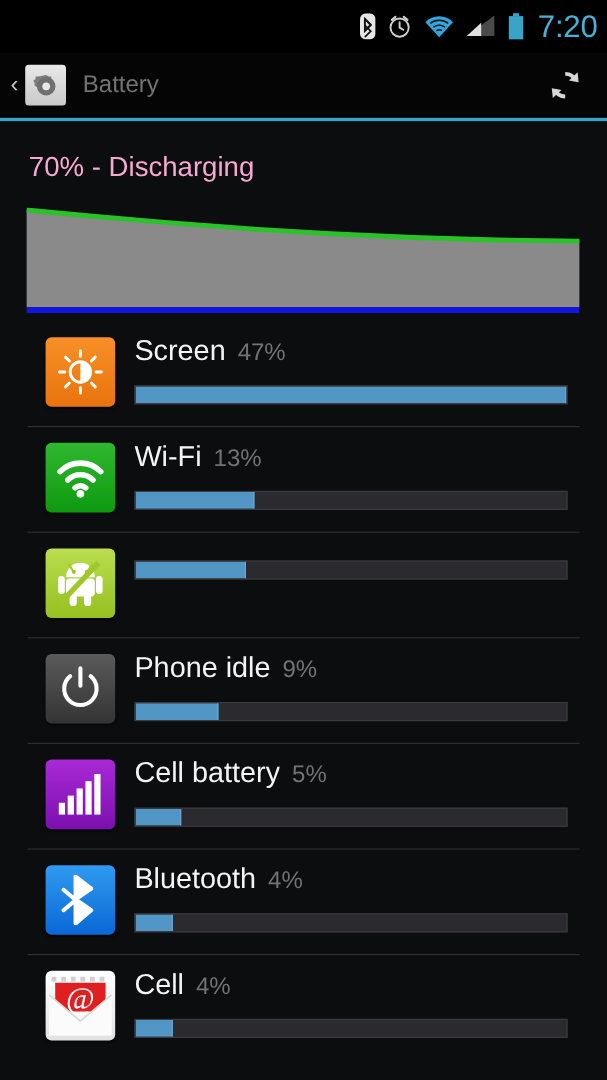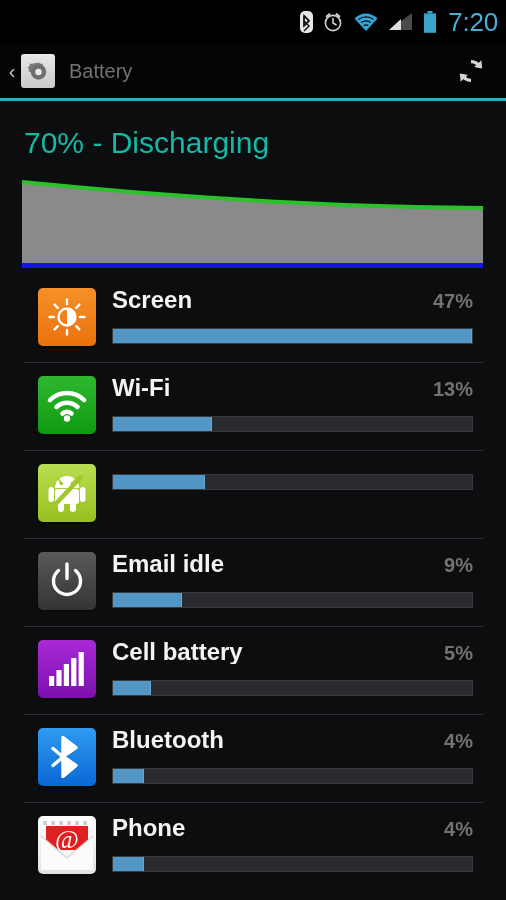--- a/index.html
+++ b/index.html
@@ -78,22 +78,22 @@
   .accent-line {
     height: 3px;
     background: #3aa4c8;
     box-shadow: 0 1px 0 #1b4f63;
   }
 
   
   .content { background: #0c0d0f; }
 
   .status-text {
-    color: #14b8a6;
-    font-size: 30px;
+    color: #f9a8d4;
+    font-size: 23px;
     padding: 27px 16px 0 24px;
     line-height: 1;
     white-space: nowrap;
   }
 
   
   .graph-wrap {
     position: relative;
     margin: 22px 23px 0 22px;
     height: 88px;
@@ -142,23 +142,22 @@
   }
   .row-body {
     flex: 1 1 auto;
     margin-left: 16px;
     margin-top: 14px;
     min-width: 0;
   }
   .row-top {
     display: flex;
     align-items: baseline;
-    justify-content: space-between;
+    justify-content: flex-start;
     height: 30px;
-    font-weight: bold;
   }
   .row-label {
     color: #f4f4f4;
     font-size: 24px;
     line-height: 1;
     white-space: nowrap;
     overflow: hidden;
   }
   .row-pct {
     color: #737373;
@@ -337,21 +336,21 @@
         </div>
         <div class="row">
           <div class="row-icon ic-idle">
   <svg width="40" height="40" viewBox="0 0 40 40">
     <path d="M11.5 9.5 A13.5 13.5 0 1 0 28.5 9.5" fill="none" stroke="#fff" stroke-width="3.4" stroke-linecap="round"></path>
     <path d="M20 3 L20 17.5" stroke="#fff" stroke-width="3.4" stroke-linecap="round"></path>
   </svg>
 </div>
           <div class="row-body">
             <div class="row-top">
-              <span class="row-label">Email idle</span>
+              <span class="row-label">Phone idle</span>
               <span class="row-pct">9%</span>
             </div>
             <div class="bar-track" style="background: rgb(43, 42, 46);">
               <div class="bar-fill" style="width: 19.15%; background: rgb(81, 150, 196);"></div>
             </div>
           </div>
         </div>
         <div class="row">
           <div class="row-icon ic-cell">
   <svg width="38" height="34" viewBox="0 0 38 34">
@@ -404,21 +403,21 @@
                 <rect x="45" y="5" width="4" height="4"></rect>
     </g>
     <path d="M8 10 L50 10 L50 34 L8 34 Z" fill="#e02020"></path>
     <text x="29" y="32" font-size="26" font-family="'Liberation Serif', serif" fill="#ffffff" text-anchor="middle">@</text>
     <path d="M3 20 L29 42 L55 20 L55 54 L3 54 Z" fill="#fbfbfb"></path>
     <path d="M3 20 L29 42 L55 20" fill="none" stroke="#d8d8d8" stroke-width="1.4"></path>
   </svg>
 </div>
           <div class="row-body">
             <div class="row-top">
-              <span class="row-label">Phone</span>
+              <span class="row-label">Cell</span>
               <span class="row-pct">4%</span>
             </div>
             <div class="bar-track" style="background: rgb(43, 42, 46);">
               <div class="bar-fill" style="width: 8.51%; background: rgb(81, 150, 196);"></div>
             </div>
           </div>
         </div>
       </div>
   </div>
 </div>

